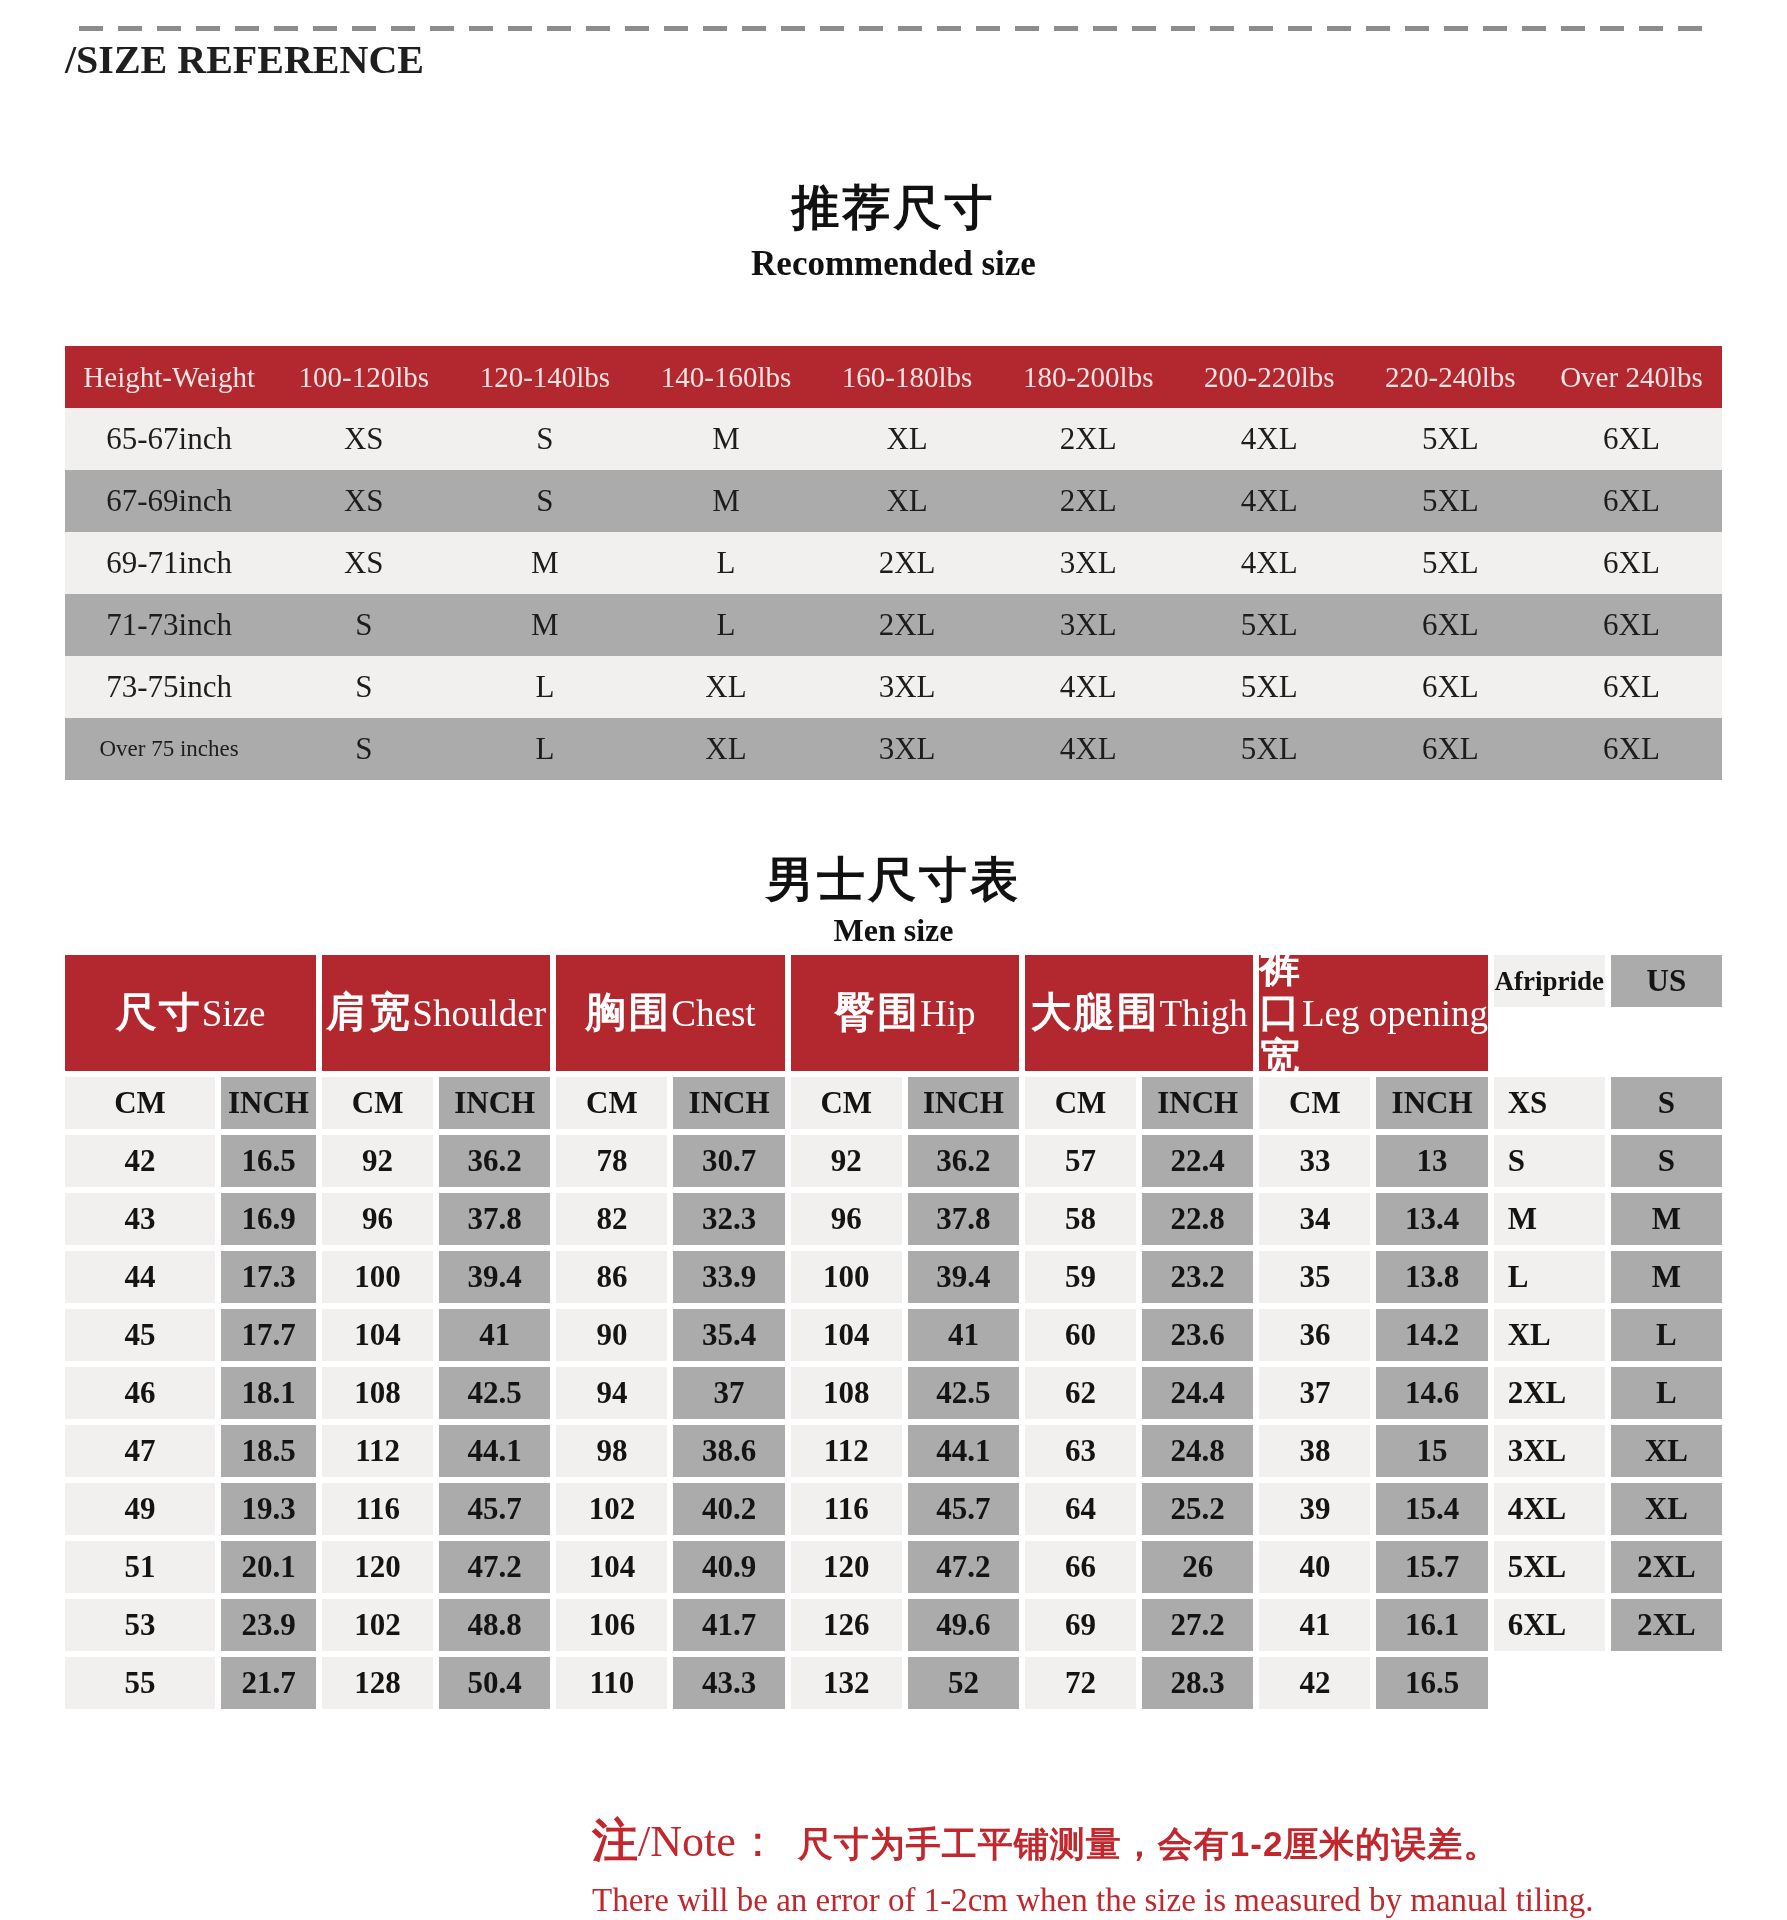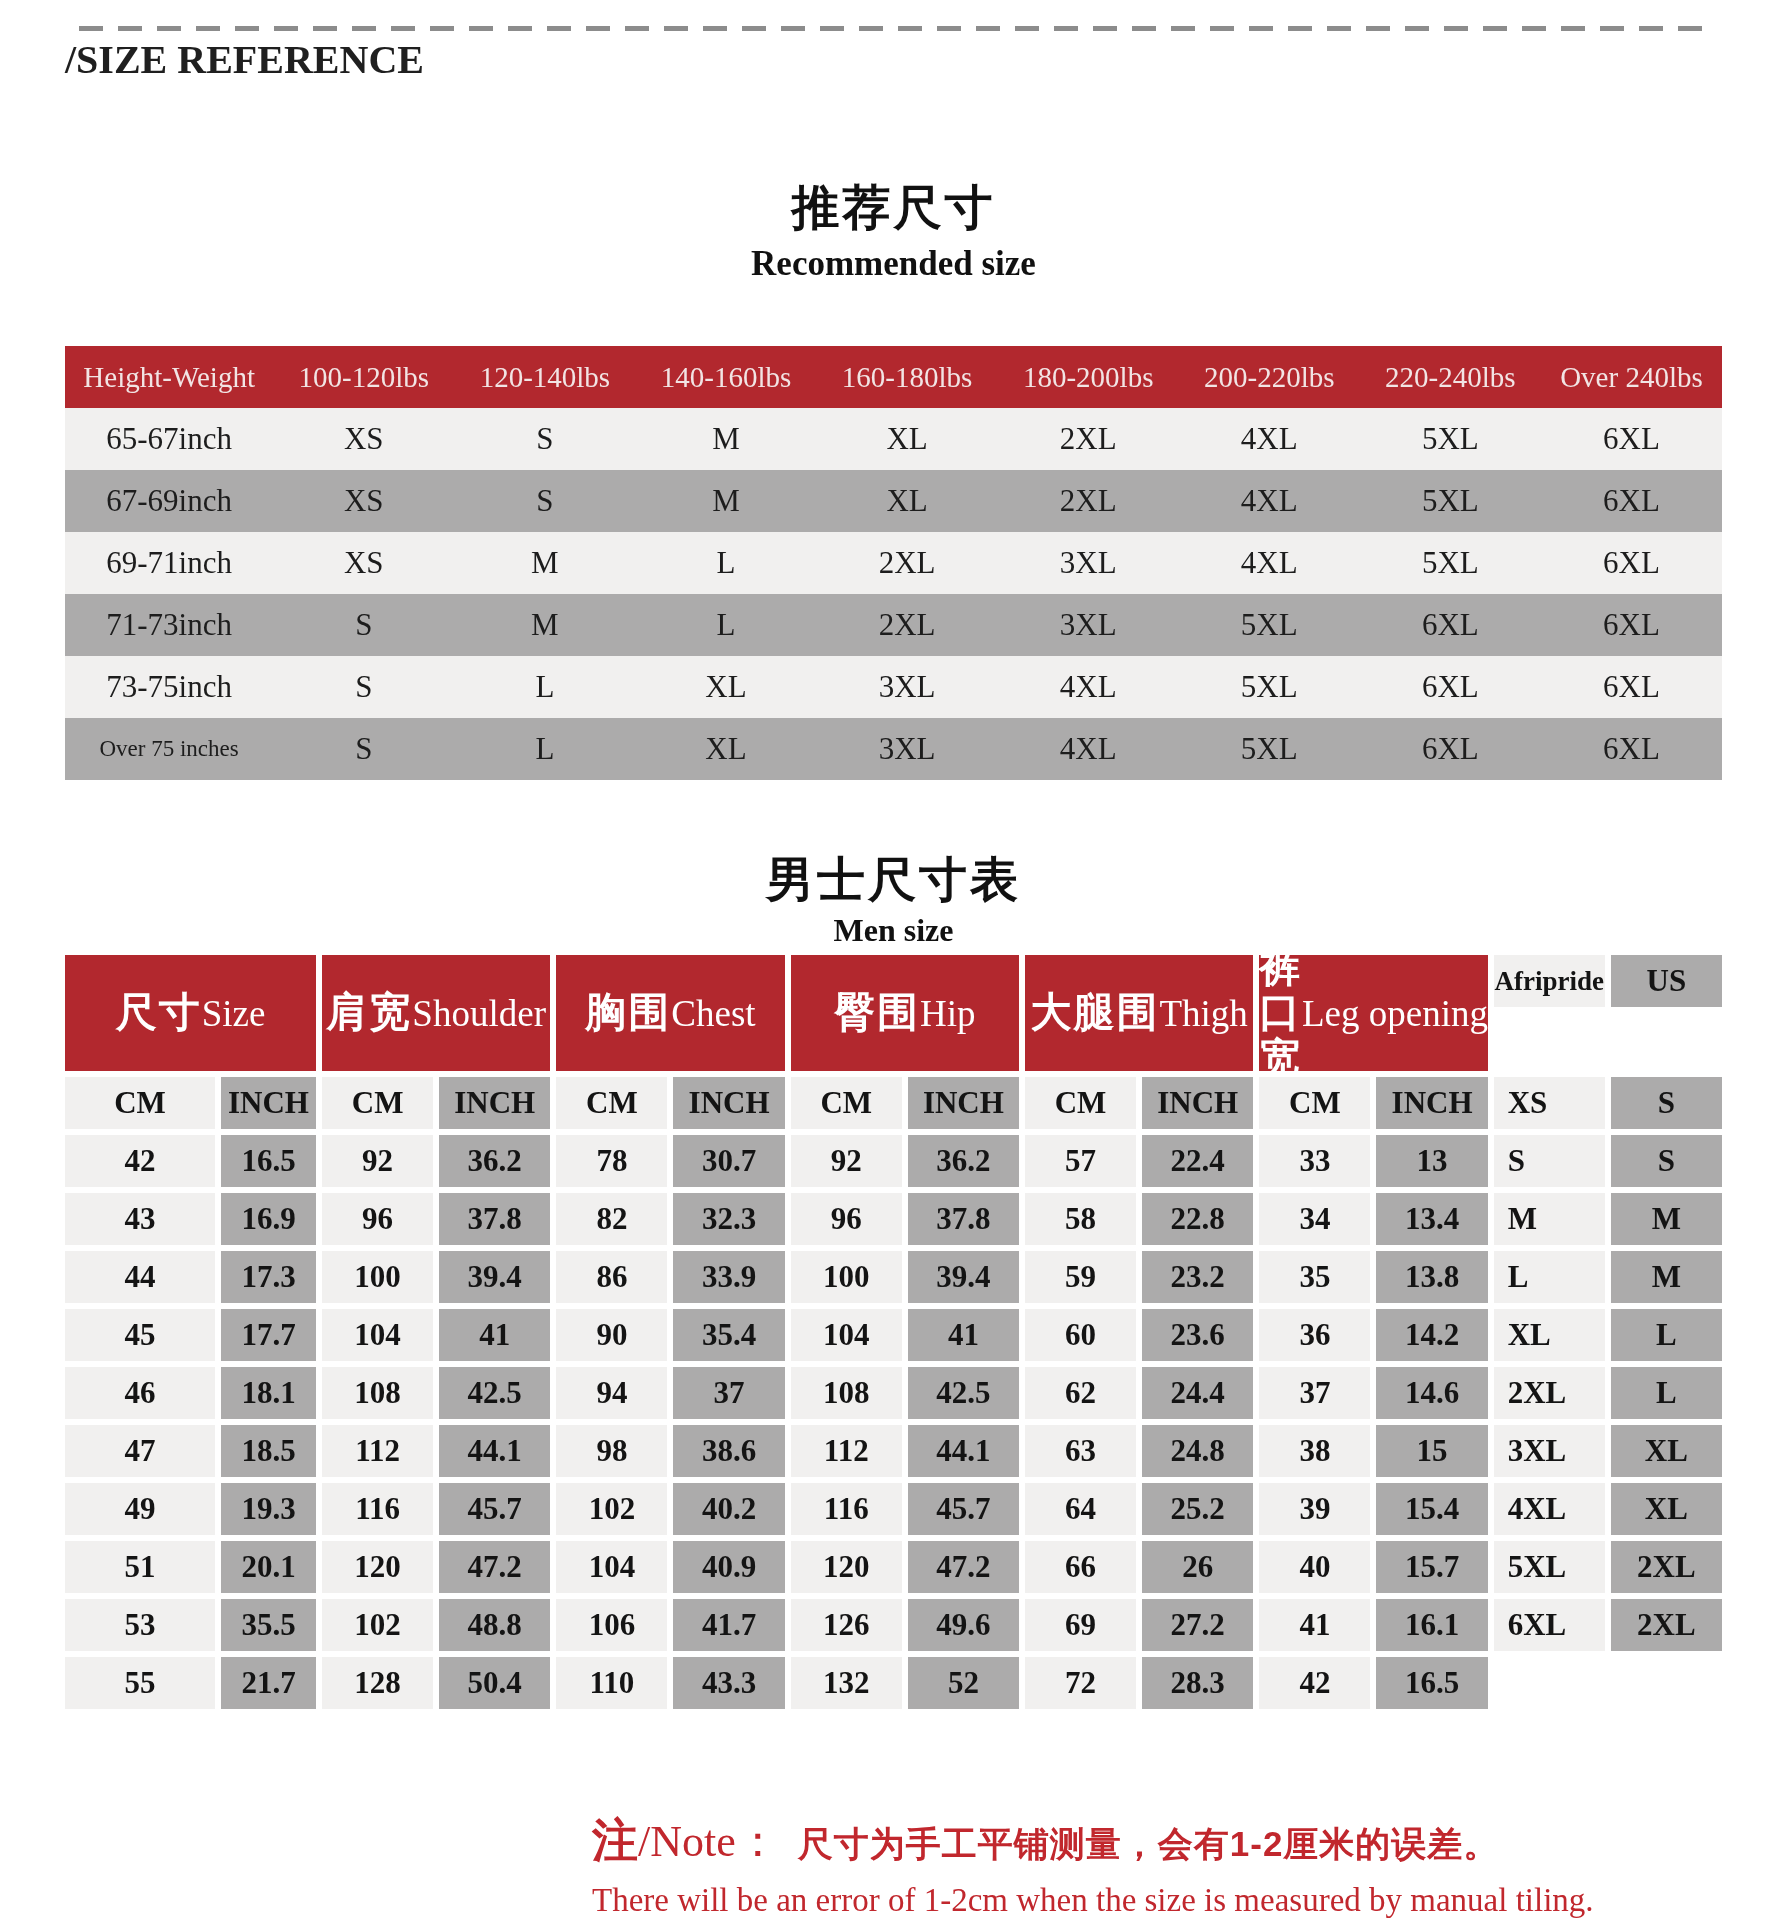--- a/index.html
+++ b/index.html
@@ -307,21 +307,21 @@
       <div class="mt-cell c-dark">40.9</div>
       <div class="mt-cell c-light">120</div>
       <div class="mt-cell c-dark">47.2</div>
       <div class="mt-cell c-light">66</div>
       <div class="mt-cell c-dark">26</div>
       <div class="mt-cell c-light">40</div>
       <div class="mt-cell c-dark">15.7</div>
       <div class="mt-cell c-light rowlabel">5XL</div>
       <div class="mt-cell c-dark">2XL</div>
       <div class="mt-cell c-light">53</div>
-      <div class="mt-cell c-dark">35.5</div>
+      <div class="mt-cell c-dark">23.9</div>
       <div class="mt-cell c-light">102</div>
       <div class="mt-cell c-dark">48.8</div>
       <div class="mt-cell c-light">106</div>
       <div class="mt-cell c-dark">41.7</div>
       <div class="mt-cell c-light">126</div>
       <div class="mt-cell c-dark">49.6</div>
       <div class="mt-cell c-light">69</div>
       <div class="mt-cell c-dark">27.2</div>
       <div class="mt-cell c-light">41</div>
       <div class="mt-cell c-dark">16.1</div>

